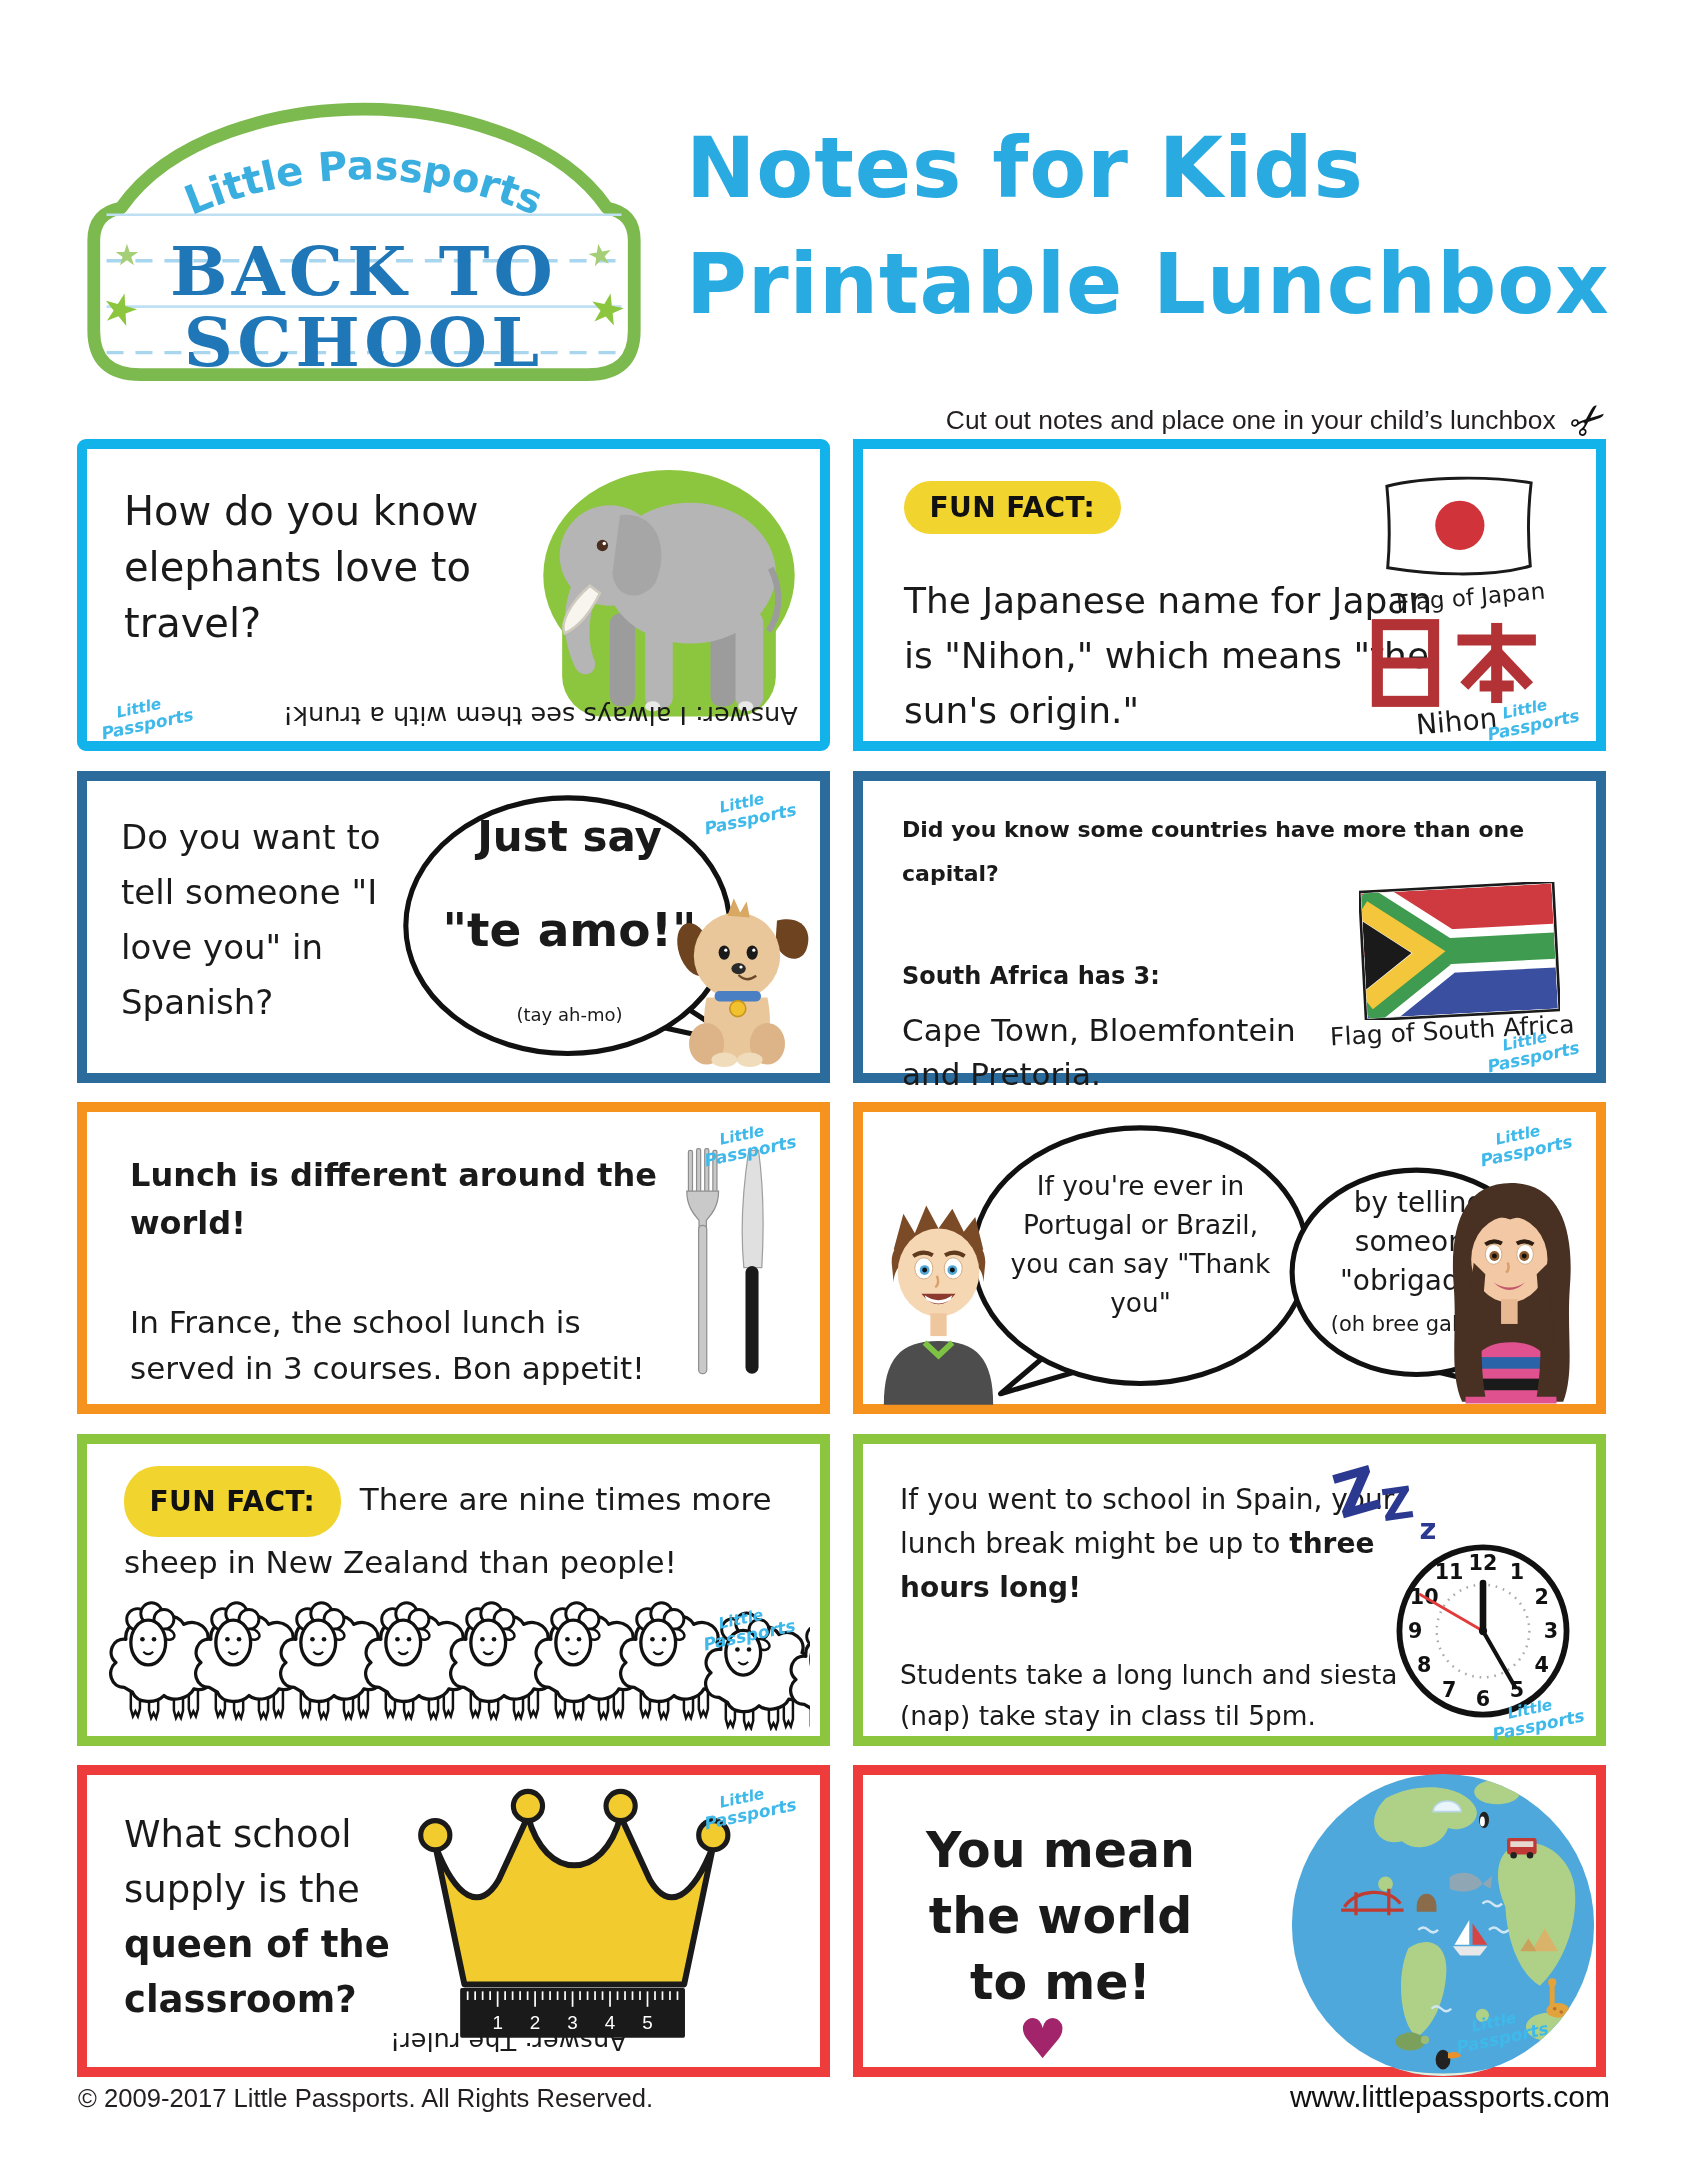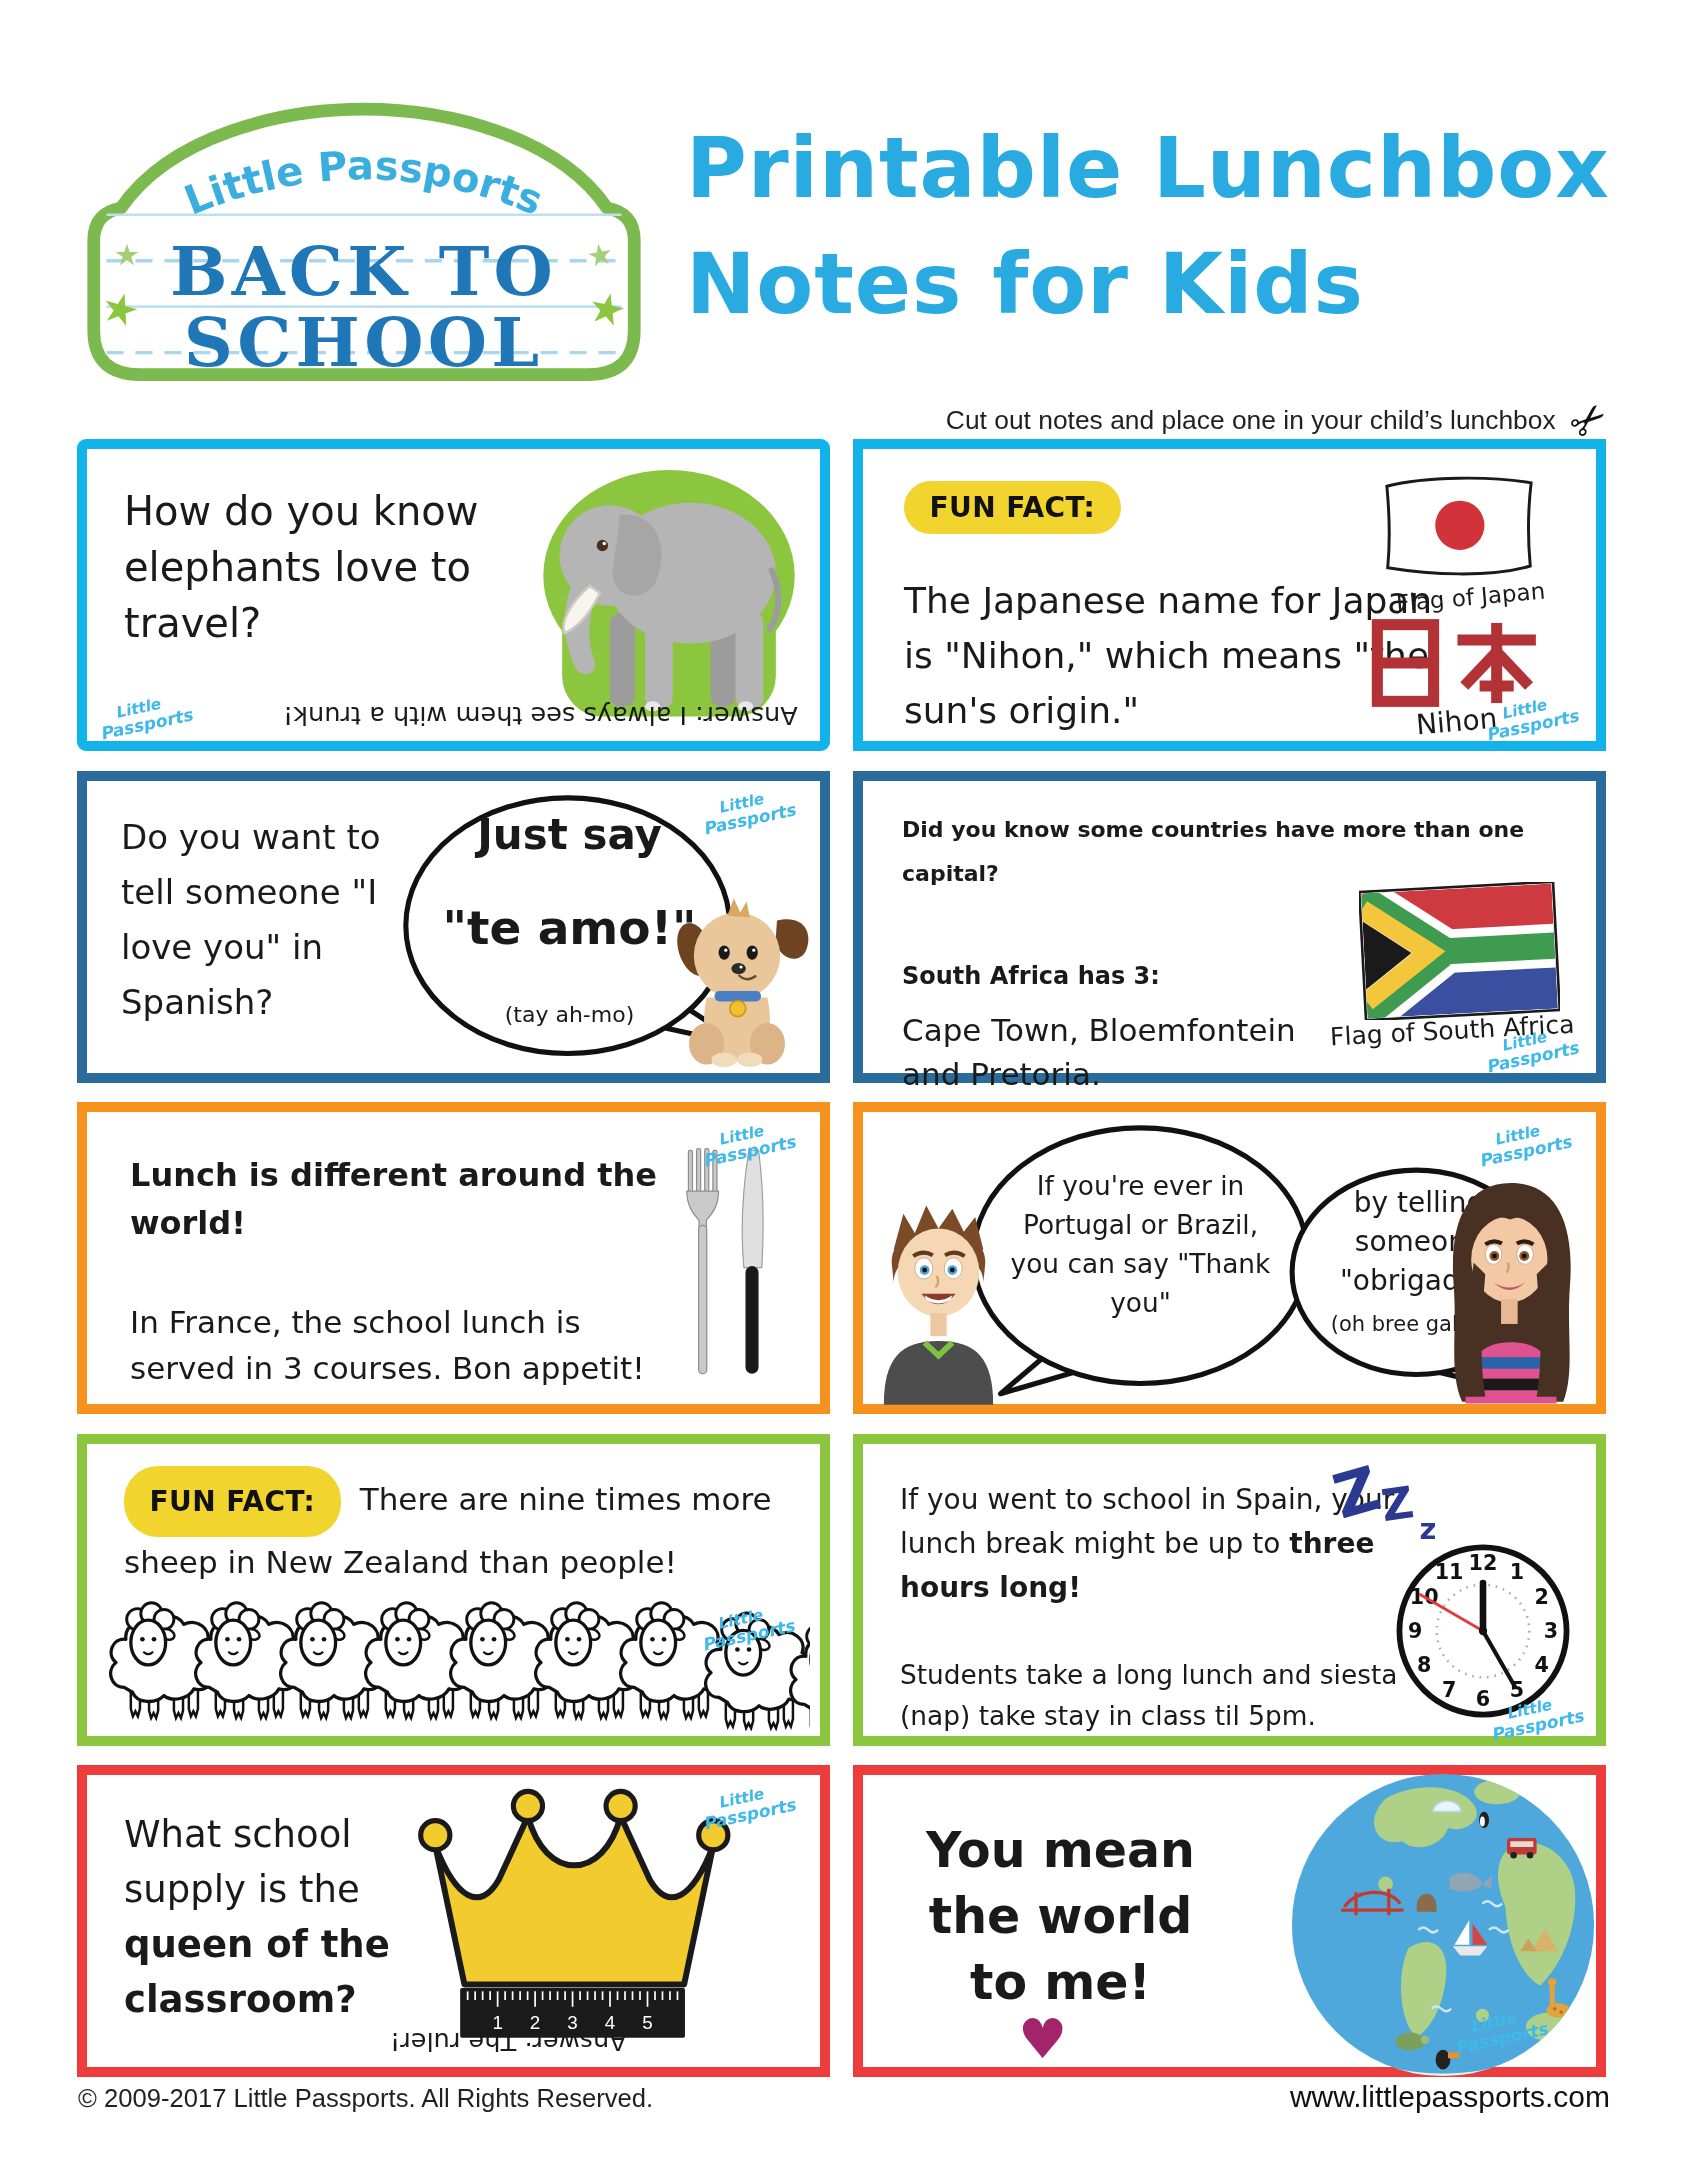--- a/index.html
+++ b/index.html
@@ -48,21 +48,21 @@
   .c2-kanji-label{position:absolute;right:99px;top:256px;font-size:28px;transform:rotate(-5deg);}
 
   
   .c3-q{position:absolute;left:34px;top:29px;width:302px;font-size:34px;line-height:55px;}
   .c3-bubble{position:absolute;left:312px;top:10.2px;width:358px;height:281px;}
   .c3-bubble svg{position:absolute;inset:0;}
   .c3-bubble-text{position:absolute;inset:0;display:flex;flex-direction:column;align-items:center;
                   justify-content:center;padding:0 34px 25.6px 17px;text-align:center;gap:41px;}
   .c3-b1{font-size:42px;font-weight:bold;}
   .c3-b2{font-size:47px;font-weight:bold;}
-  .c3-b3{font-size:22px;margin-top:6.8px;}
+  .c3-b3{font-size:18px;margin-top:6.8px;}
   .c3-dog{position:absolute;right:3.4px;bottom:0px;width:160px;height:196px;}
 
   
   .c4-heading{position:absolute;left:39px;top:27px;width:664px;font-size:22px;line-height:44px;font-weight:bold;}
   .c4-sub{position:absolute;left:39px;top:181px;font-size:24px;font-weight:bold;}
   .c4-body{position:absolute;left:39px;top:227px;width:443px;font-size:31px;line-height:44px;}
   .c4-flag{position:absolute;right:36px;top:101px;width:201px;height:138px;}
   .c4-flag-label{position:absolute;right:22px;top:235px;font-size:25px;transform:rotate(-3deg);}
 
   
@@ -150,22 +150,22 @@
       <g>
         <polygon points="0,-1 0.2245,-0.309 0.951,-0.309 0.3633,0.118 0.5878,0.809 0,0.382 -0.5878,0.809 -0.3633,0.118 -0.951,-0.309 -0.2245,-0.309" transform="translate(54,198) scale(14)" fill="#A5CF77"></polygon>
         <polygon points="0,-1 0.2245,-0.309 0.951,-0.309 0.3633,0.118 0.5878,0.809 0,0.382 -0.5878,0.809 -0.3633,0.118 -0.951,-0.309 -0.2245,-0.309" transform="translate(46,262) scale(20) rotate(15)" fill="#8CC63F"></polygon>
         <polygon points="0,-1 0.2245,-0.309 0.951,-0.309 0.3633,0.118 0.5878,0.809 0,0.382 -0.5878,0.809 -0.3633,0.118 -0.951,-0.309 -0.2245,-0.309" transform="translate(610,198) scale(14) rotate(-10)" fill="#A5CF77"></polygon>
         <polygon points="0,-1 0.2245,-0.309 0.951,-0.309 0.3633,0.118 0.5878,0.809 0,0.382 -0.5878,0.809 -0.3633,0.118 -0.951,-0.309 -0.2245,-0.309" transform="translate(618,262) scale(20) rotate(12)" fill="#8CC63F"></polygon>
       </g>
     </svg>
   </div>
 
   <div class="title">
+    <div>Notes for Kids</div>
     <div>Printable Lunchbox</div>
-    <div>Notes for Kids</div>
   </div>
 
   <div class="subtitle">
     <span>Cut out notes and place one in your child’s lunchbox</span>
     <span class="scissors">✂</span>
   </div>
 
   <div class="cards">
 
     <div class="card" style="border-color: rgb(18, 178, 234); border-radius: 9px;">

